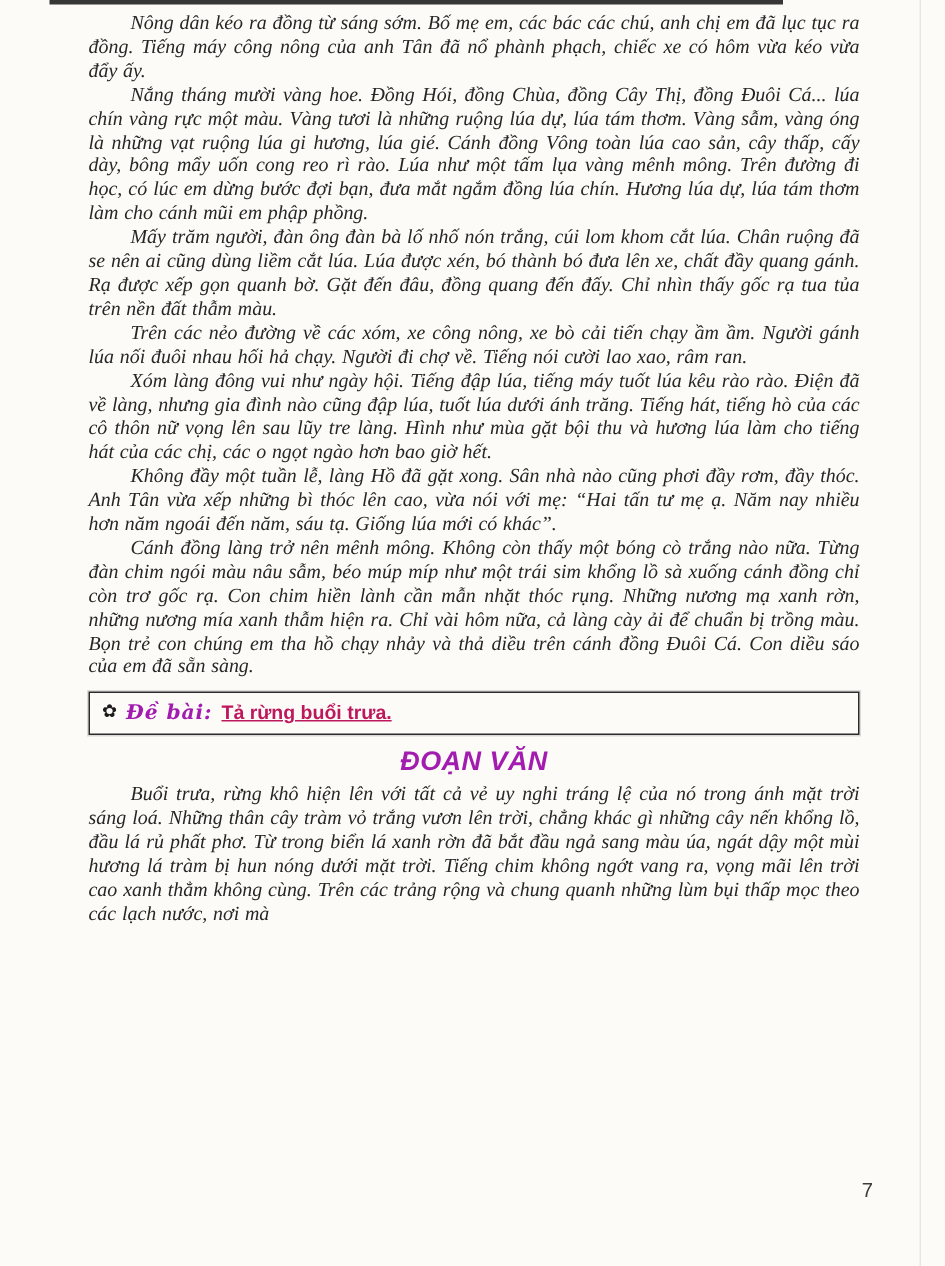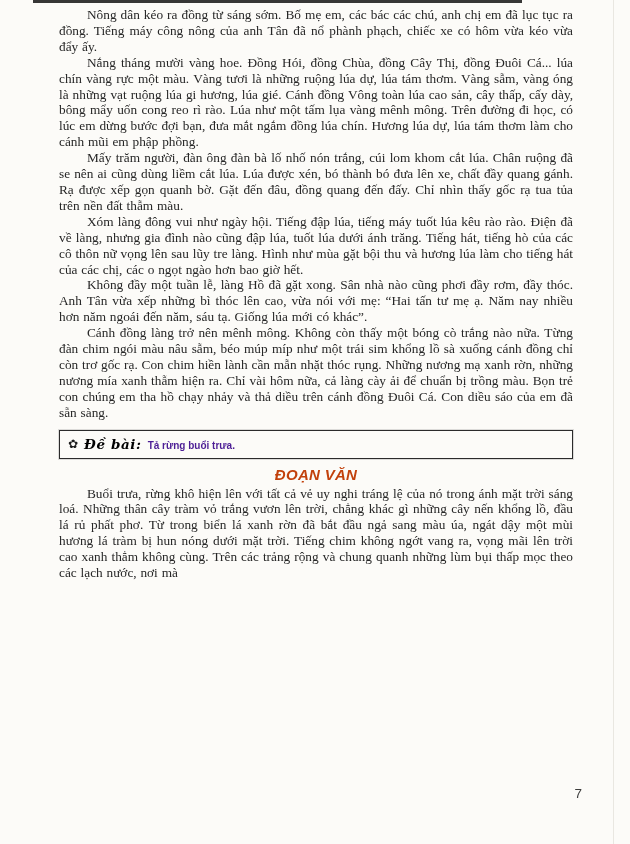--- a/index.html
+++ b/index.html
@@ -30,20 +30,21 @@
     width: 514px;
     color: #262626;
   }
   .content p {
     margin: 0;
     font-size: 13.3px;
     line-height: 15.9px;
     text-align: justify;
     text-indent: 28px;
     word-spacing: 0.5px;
+    font-style: italic;
   }
   .prompt-box {
     margin-top: 9px;
     border: 1.6px solid #2b2b2b;
     box-shadow: 0 0 0 1px rgba(40,40,40,.15);
     padding: 4px 8px 5px 8px;
     background: #fcfbf8;
     white-space: nowrap;
     overflow: hidden;
   }
@@ -53,37 +54,38 @@
     color: #1c1c1c;
     margin-right: 6px;
     vertical-align: 1px;
   }
   .prompt-label {
     font-family: "DejaVu Serif", serif;
     font-style: italic;
     font-weight: bold;
     font-size: 13.5px;
     letter-spacing: .6px;
-    color: #000000;
+    color: #a21caf;
     margin-right: 6px;
   }
   .prompt-title {
     font-family: "Liberation Sans", sans-serif;
     font-weight: bold;
-    font-size: 10px;
-    color: #4c1d95;
+    font-size: 13px;
+    color: #be185d;
+    text-decoration: underline;
   }
   .section-heading {
     margin: 7px 0 3px 0;
     text-align: center;
     font-family: "Liberation Sans", sans-serif;
     font-style: italic;
     font-weight: bold;
-    font-size: 15px;
-    color: #c2410c;
+    font-size: 18px;
+    color: #a21caf;
     letter-spacing: .3px;
   }
   .page-number {
     position: absolute;
     right: 48px; top: 786px;
     font-size: 13.5px;
     color: #3c3c3c;
     font-family: "Liberation Sans", sans-serif;
   }
 </style>
@@ -91,20 +93,21 @@
 <body>
 
 <div class="page">
   <div class="scan-bar"></div>
   <div class="edge-line"></div>
 
   <div class="content">
     <p>Nông dân kéo ra đồng từ sáng sớm. Bố mẹ em, các bác các chú, anh chị em đã lục tục ra đồng. Tiếng máy công nông của anh Tân đã nổ phành phạch, chiếc xe có hôm vừa kéo vừa đẩy ấy.</p>
     <p>Nắng tháng mười vàng hoe. Đồng Hói, đồng Chùa, đồng Cây Thị, đồng Đuôi Cá... lúa chín vàng rực một màu. Vàng tươi là những ruộng lúa dự, lúa tám thơm. Vàng sẫm, vàng óng là những vạt ruộng lúa gi hương, lúa gié. Cánh đồng Vông toàn lúa cao sản, cây thấp, cấy dày, bông mẩy uốn cong reo rì rào. Lúa như một tấm lụa vàng mênh mông. Trên đường đi học, có lúc em dừng bước đợi bạn, đưa mắt ngắm đồng lúa chín. Hương lúa dự, lúa tám thơm làm cho cánh mũi em phập phồng.</p>
     <p>Mấy trăm người, đàn ông đàn bà lố nhố nón trắng, cúi lom khom cắt lúa. Chân ruộng đã se nên ai cũng dùng liềm cắt lúa. Lúa được xén, bó thành bó đưa lên xe, chất đầy quang gánh. Rạ được xếp gọn quanh bờ. Gặt đến đâu, đồng quang đến đấy. Chỉ nhìn thấy gốc rạ tua tủa trên nền đất thẫm màu.</p>
+    <p>Trên các nẻo đường về các xóm, xe công nông, xe bò cải tiến chạy ầm ầm. Người gánh lúa nối đuôi nhau hối hả chạy. Người đi chợ về. Tiếng nói cười lao xao, râm ran.</p>
     <p>Xóm làng đông vui như ngày hội. Tiếng đập lúa, tiếng máy tuốt lúa kêu rào rào. Điện đã về làng, nhưng gia đình nào cũng đập lúa, tuốt lúa dưới ánh trăng. Tiếng hát, tiếng hò của các cô thôn nữ vọng lên sau lũy tre làng. Hình như mùa gặt bội thu và hương lúa làm cho tiếng hát của các chị, các o ngọt ngào hơn bao giờ hết.</p>
     <p>Không đầy một tuần lễ, làng Hồ đã gặt xong. Sân nhà nào cũng phơi đầy rơm, đầy thóc. Anh Tân vừa xếp những bì thóc lên cao, vừa nói với mẹ: “Hai tấn tư mẹ ạ. Năm nay nhiều hơn năm ngoái đến năm, sáu tạ. Giống lúa mới có khác”.</p>
     <p>Cánh đồng làng trở nên mênh mông. Không còn thấy một bóng cò trắng nào nữa. Từng đàn chim ngói màu nâu sẫm, béo múp míp như một trái sim khổng lồ sà xuống cánh đồng chỉ còn trơ gốc rạ. Con chim hiền lành cần mẫn nhặt thóc rụng. Những nương mạ xanh rờn, những nương mía xanh thẫm hiện ra. Chỉ vài hôm nữa, cả làng cày ải để chuẩn bị trồng màu. Bọn trẻ con chúng em tha hồ chạy nhảy và thả diều trên cánh đồng Đuôi Cá. Con diều sáo của em đã sẵn sàng.</p>
 
     <div class="prompt-box">
       <span class="flower">✿</span><span class="prompt-label">Đề bài:</span><span class="prompt-title">Tả rừng buổi trưa.</span>
     </div>
 
     <div class="section-heading">ĐOẠN VĂN</div>
 

